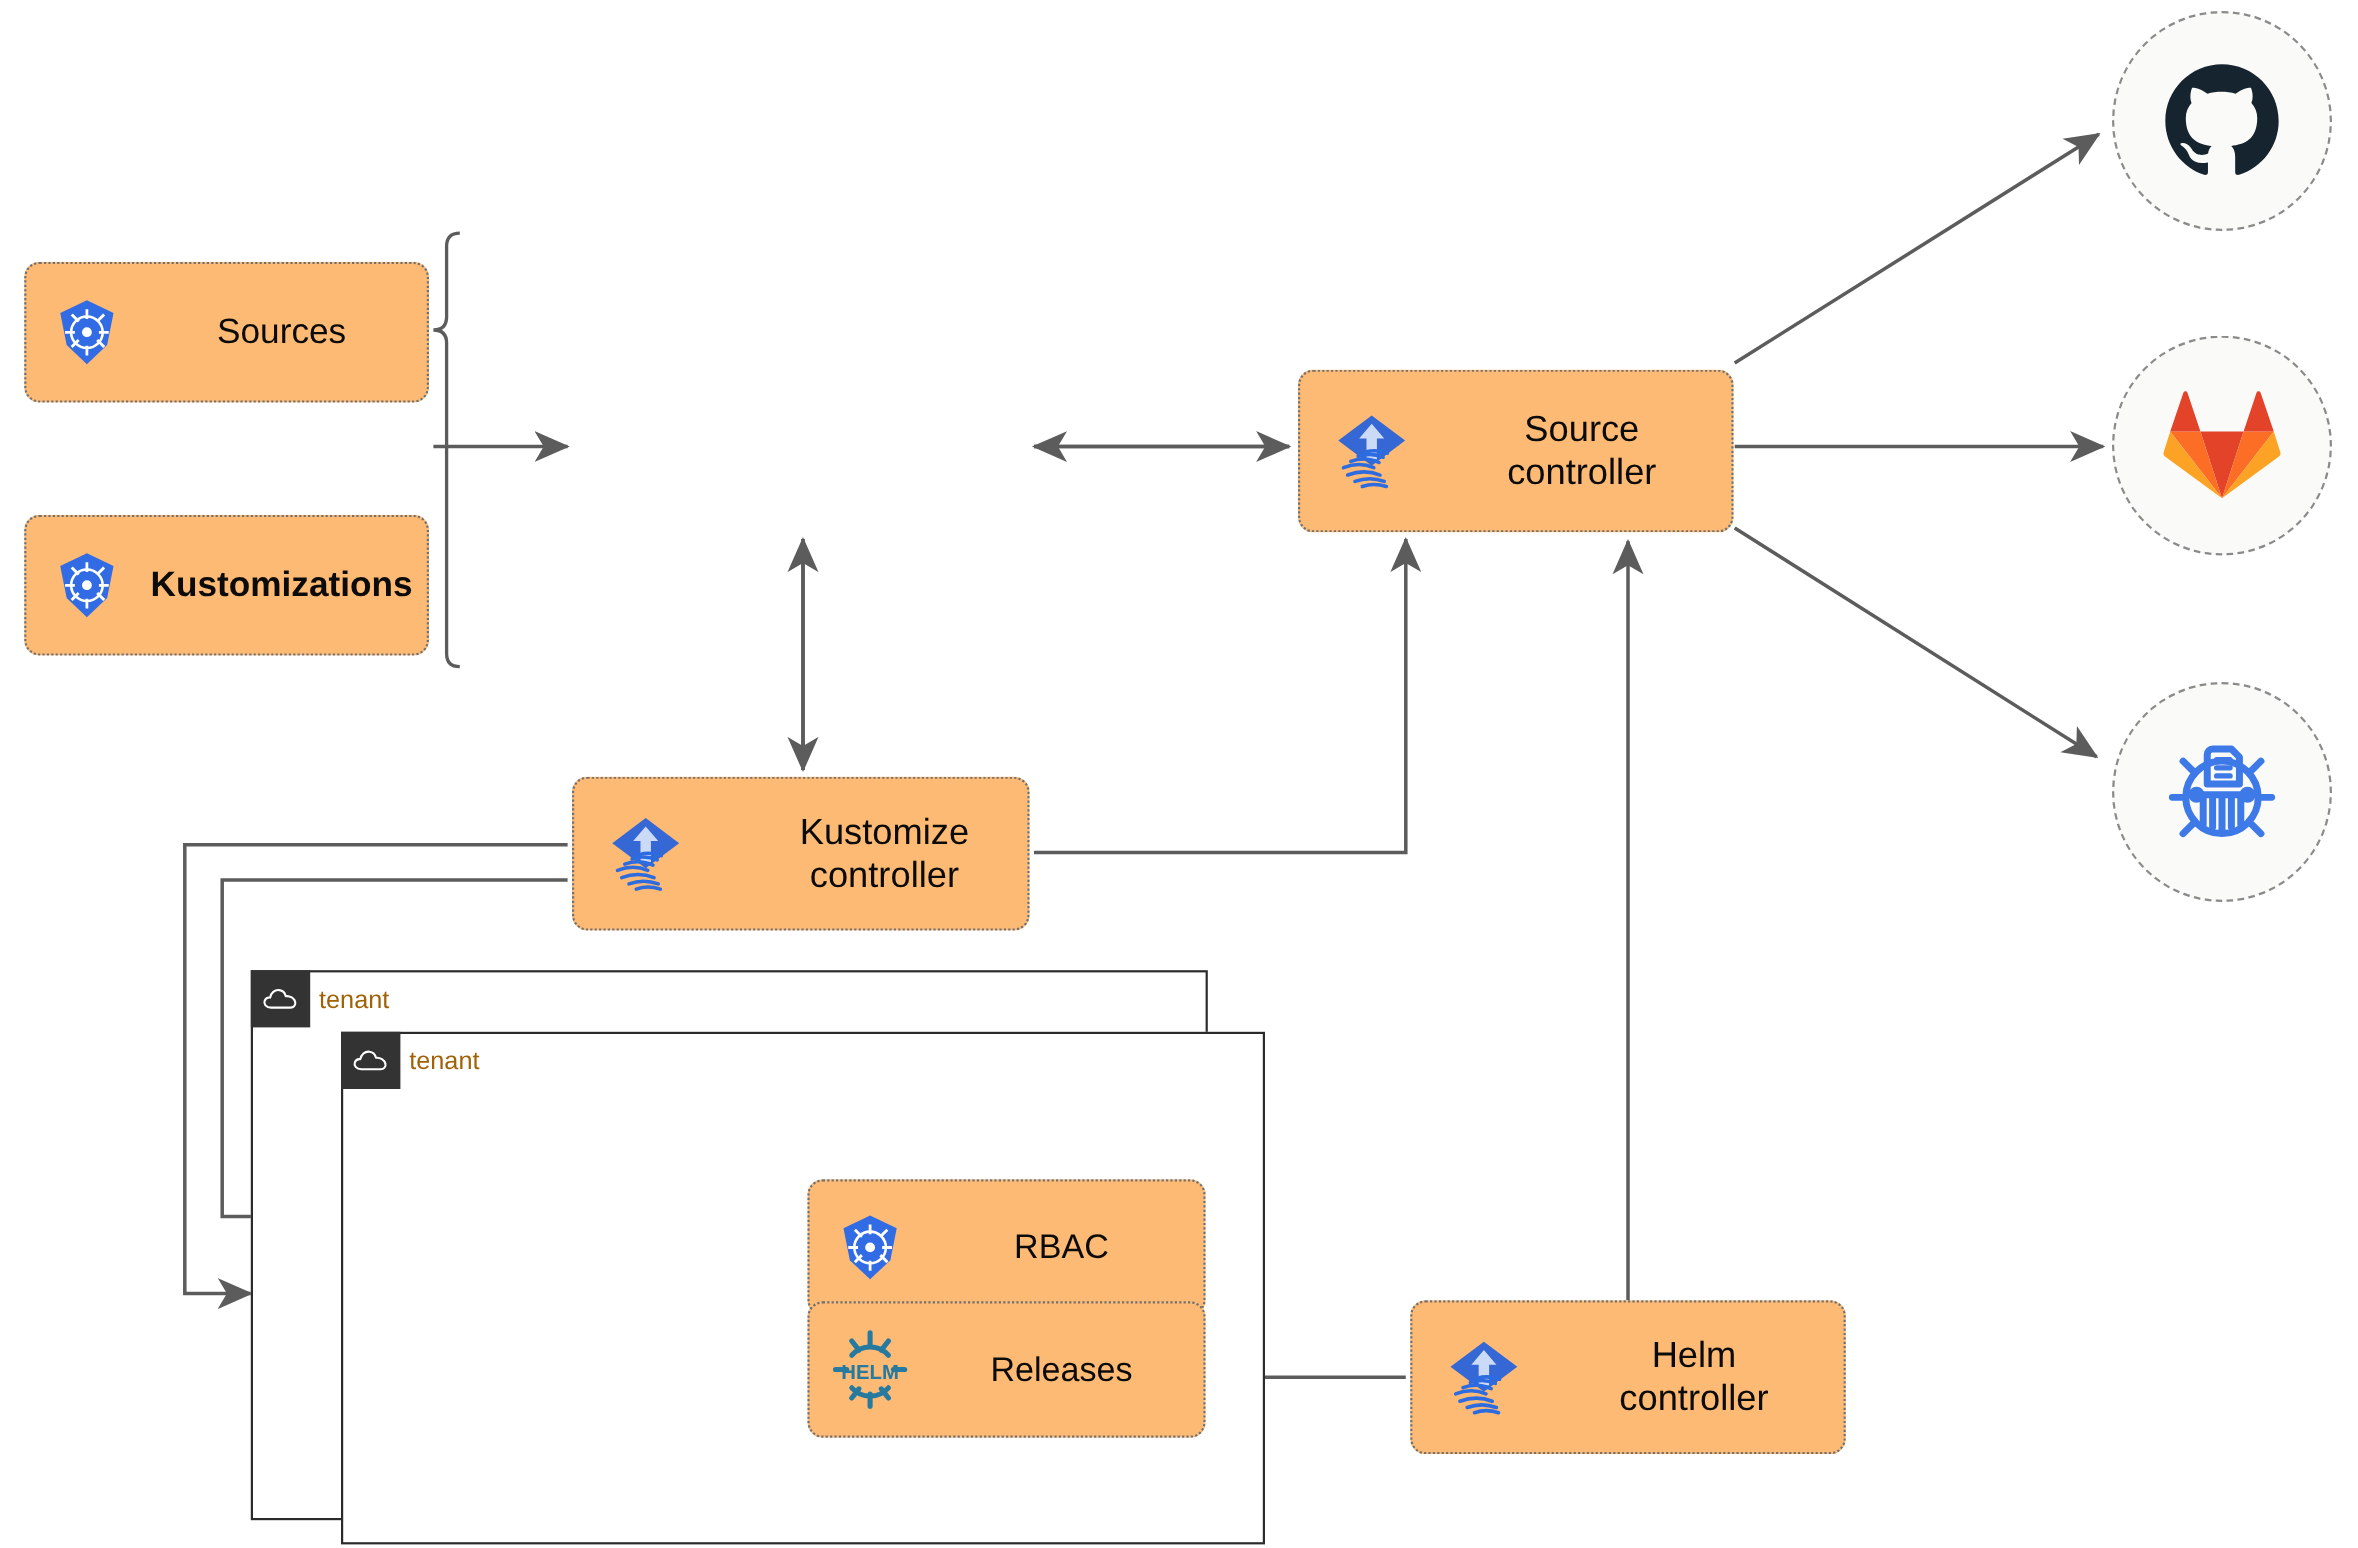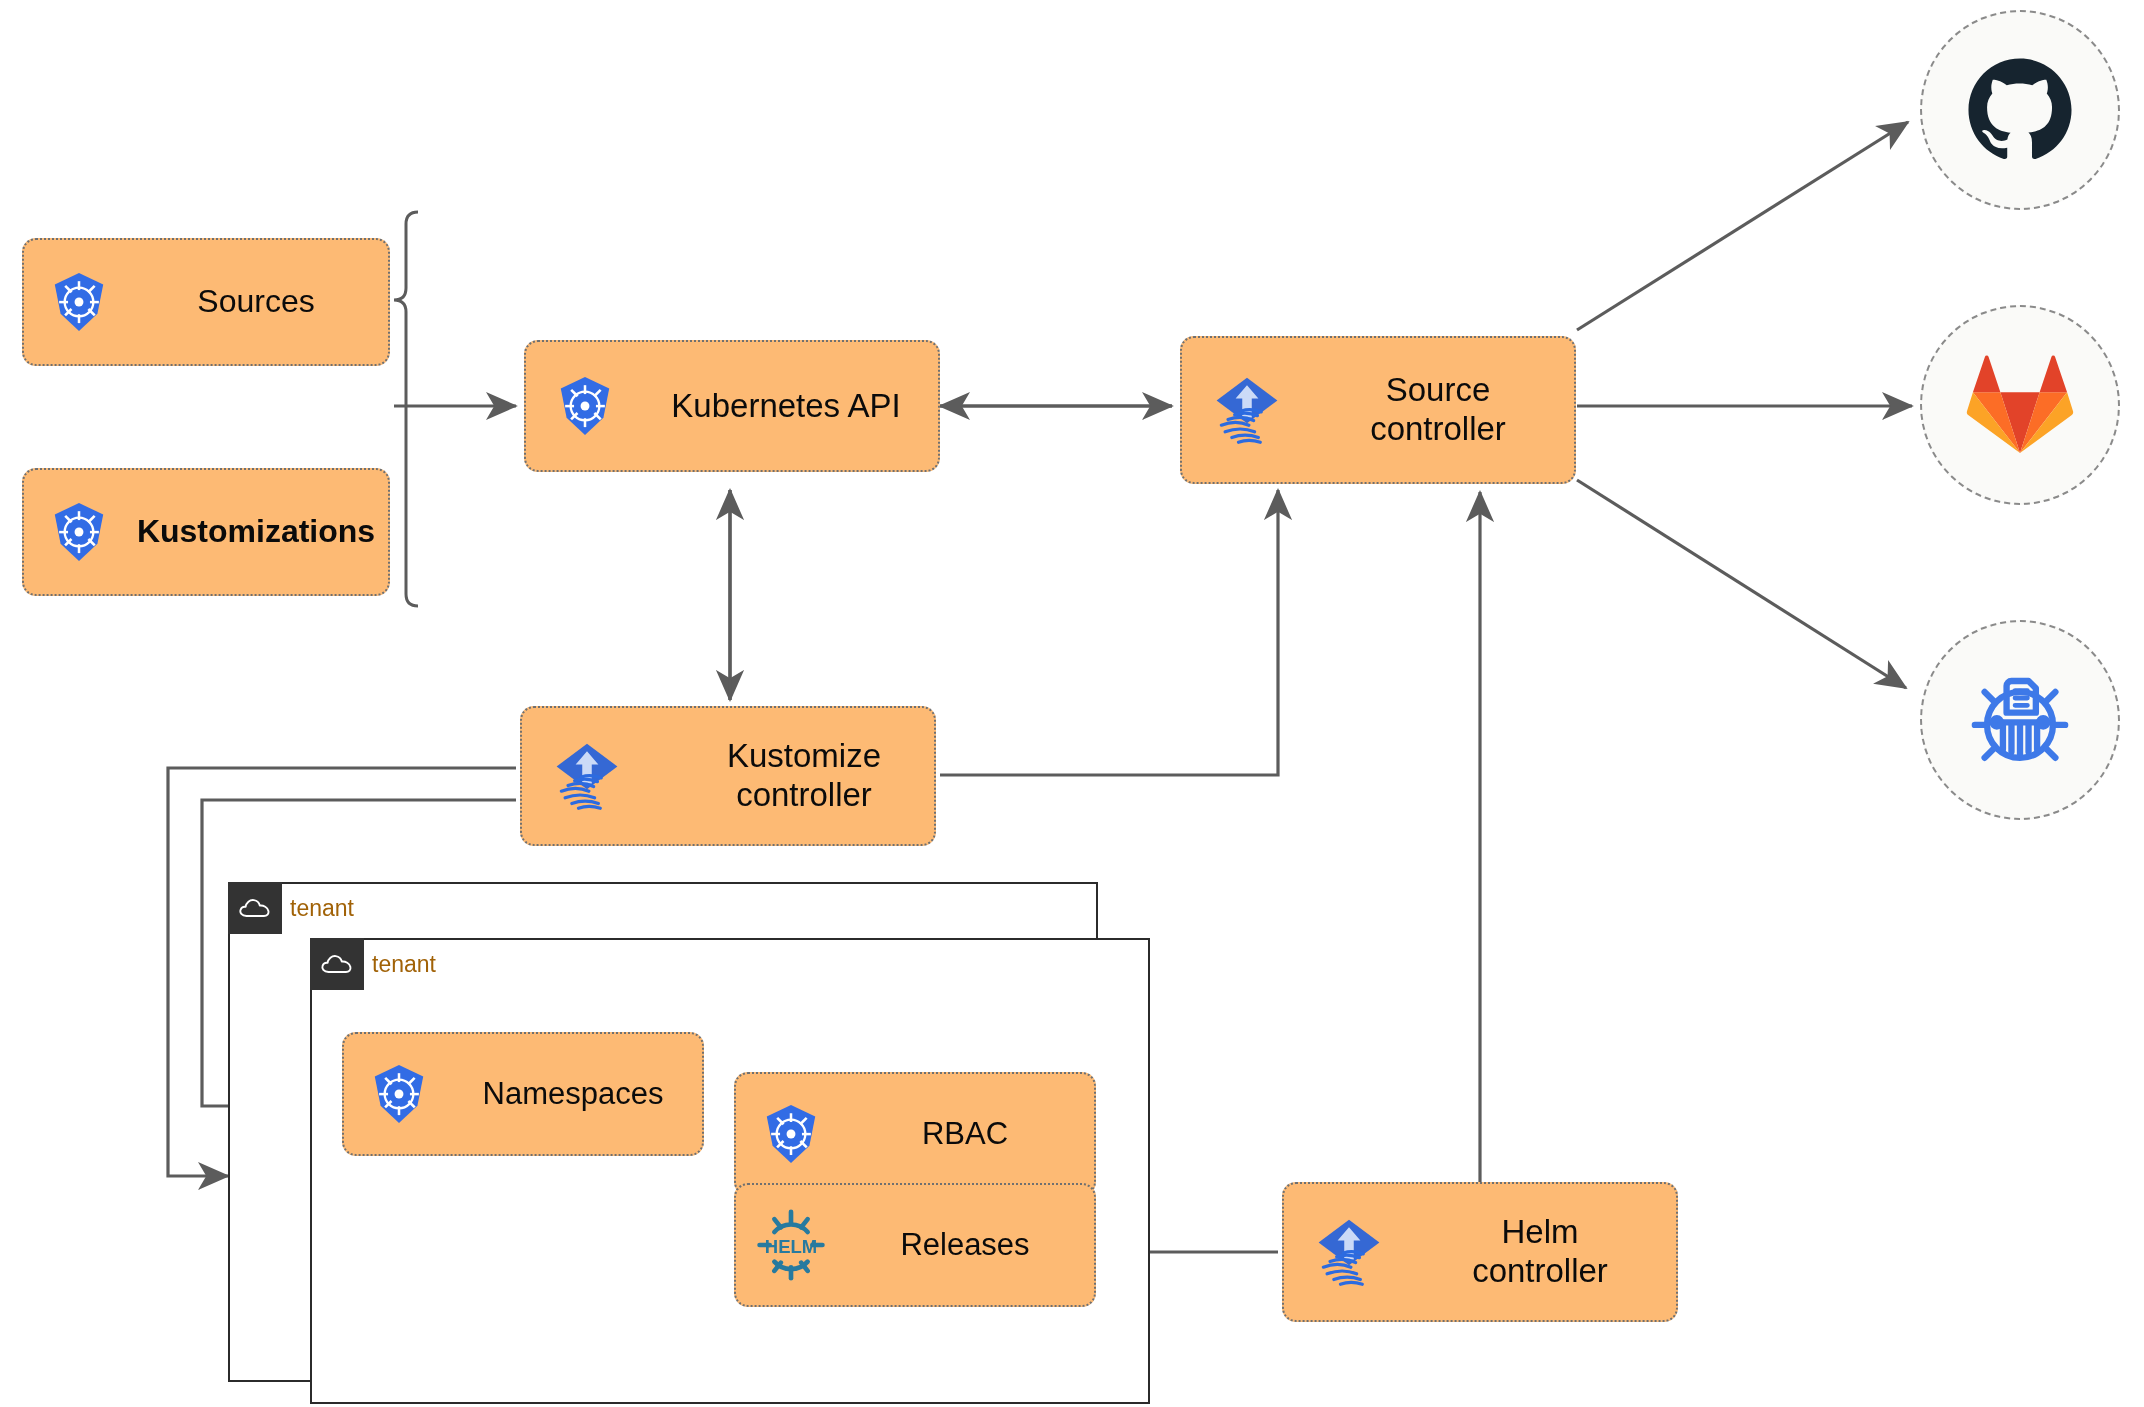--- a/index.html
+++ b/index.html
@@ -172,41 +172,20 @@
           <path d="M47.2 14.4l1.9 1.9-6.6 6.6-1.9-1.9z"></path>
           <path d="M23.3 38.3l1.9 1.9-6.6 6.6-1.9-1.9z"></path>
           <circle cx="32" cy="32" r="14.8" fill="none" stroke="#ffffff" stroke-width="2.4"></circle>
           <circle cx="32" cy="32" r="7.4" fill="none" stroke="#326CE5" stroke-width="3.2"></circle>
         </g>
       </svg>
     </span>
     <span class="lbl" style="font-size:32px;">Kustomizations</span>
   </div>
 
-  <div class="node" style="left:524px;top:340px;width:416px;height:132px;">
-    <span class="ico" style="width:118px;">
-      <svg class="k8s-wrap" viewBox="0 0 64 64">
-        <path d="M32 2 L57 14 L51 44 L32 62 L13 44 L7 14 Z" fill="#326CE5"></path>
-        <g fill="#ffffff">
-          <circle cx="32" cy="32" r="4.6"></circle>
-          <path d="M30.7 10.5h2.6v9.2h-2.6z"></path>
-          <path d="M30.7 44.6h2.6v9.2h-2.6z"></path>
-          <path d="M11.5 30.8h9.2v2.6h-9.2z"></path>
-          <path d="M43.3 30.8h9.2v2.6h-9.2z"></path>
-          <path d="M16.8 16.3l1.9-1.9 6.6 6.6-1.9 1.9z"></path>
-          <path d="M40.7 40.2l1.9-1.9 6.6 6.6-1.9 1.9z"></path>
-          <path d="M47.2 14.4l1.9 1.9-6.6 6.6-1.9-1.9z"></path>
-          <path d="M23.3 38.3l1.9 1.9-6.6 6.6-1.9-1.9z"></path>
-          <circle cx="32" cy="32" r="14.8" fill="none" stroke="#ffffff" stroke-width="2.4"></circle>
-          <circle cx="32" cy="32" r="7.4" fill="none" stroke="#326CE5" stroke-width="3.2"></circle>
-        </g>
-      </svg>
-    </span>
-    <span class="lbl" style="font-size:33px;">Kubernetes API</span>
-  </div>
 
   <div class="node" style="left:1180px;top:336px;width:396px;height:148px;">
     <span class="ico" style="width:130px;">
       <svg class="flux-wrap" viewBox="0 0 80 80">
         <path d="M40 6 L72 30 L40 54 L8 30 Z" fill="#3568D4"></path>
         <path d="M40 14 L52 28 L45 28 L45 48 L35 48 L35 28 L28 28 Z" fill="#CBDAF7"></path>
         <g stroke="#2C6BE0" stroke-width="3.4" stroke-linecap="round" fill="none">
           <path d="M13 56 Q28 50 42 56"></path>
           <path d="M20 50 Q34 45 47 51"></path>
           <path d="M27 45 Q39 41 51 46"></path>
@@ -254,41 +233,20 @@
           <path d="M17 63 Q33 57 48 63"></path>
           <path d="M24 69 Q38 64 52 69"></path>
           <path d="M31 74 Q42 70 54 74"></path>
         </g>
       </svg>
     </span>
     <span class="lbl" style="font-size:33px;">Helm
 controller</span>
   </div>
 
-  <div class="node" style="left:342px;top:1032px;width:362px;height:124px;">
-    <span class="ico" style="width:110px;">
-      <svg class="k8s-wrap" viewBox="0 0 64 64">
-        <path d="M32 2 L57 14 L51 44 L32 62 L13 44 L7 14 Z" fill="#326CE5"></path>
-        <g fill="#ffffff">
-          <circle cx="32" cy="32" r="4.6"></circle>
-          <path d="M30.7 10.5h2.6v9.2h-2.6z"></path>
-          <path d="M30.7 44.6h2.6v9.2h-2.6z"></path>
-          <path d="M11.5 30.8h9.2v2.6h-9.2z"></path>
-          <path d="M43.3 30.8h9.2v2.6h-9.2z"></path>
-          <path d="M16.8 16.3l1.9-1.9 6.6 6.6-1.9 1.9z"></path>
-          <path d="M40.7 40.2l1.9-1.9 6.6 6.6-1.9 1.9z"></path>
-          <path d="M47.2 14.4l1.9 1.9-6.6 6.6-1.9-1.9z"></path>
-          <path d="M23.3 38.3l1.9 1.9-6.6 6.6-1.9-1.9z"></path>
-          <circle cx="32" cy="32" r="14.8" fill="none" stroke="#ffffff" stroke-width="2.4"></circle>
-          <circle cx="32" cy="32" r="7.4" fill="none" stroke="#326CE5" stroke-width="3.2"></circle>
-        </g>
-      </svg>
-    </span>
-    <span class="lbl" style="font-size:31px;">Namespaces</span>
-  </div>
 
   <div class="node" style="left:734px;top:1072px;width:362px;height:124px;">
     <span class="ico" style="width:110px;">
       <svg class="k8s-wrap" viewBox="0 0 64 64">
         <path d="M32 2 L57 14 L51 44 L32 62 L13 44 L7 14 Z" fill="#326CE5"></path>
         <g fill="#ffffff">
           <circle cx="32" cy="32" r="4.6"></circle>
           <path d="M30.7 10.5h2.6v9.2h-2.6z"></path>
           <path d="M30.7 44.6h2.6v9.2h-2.6z"></path>
           <path d="M11.5 30.8h9.2v2.6h-9.2z"></path>

